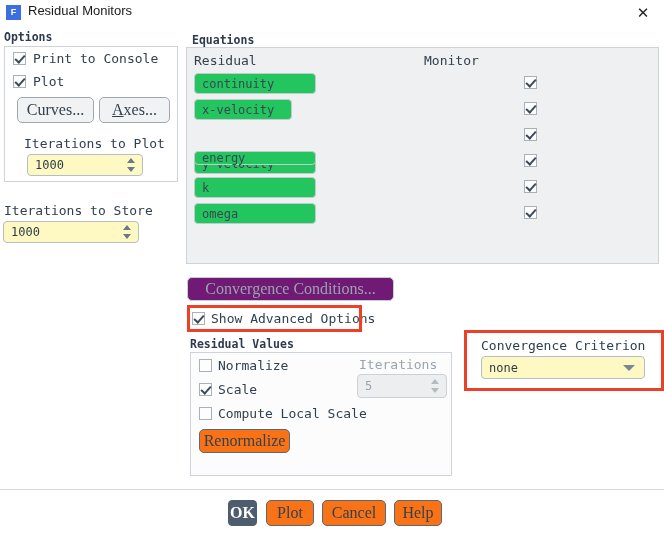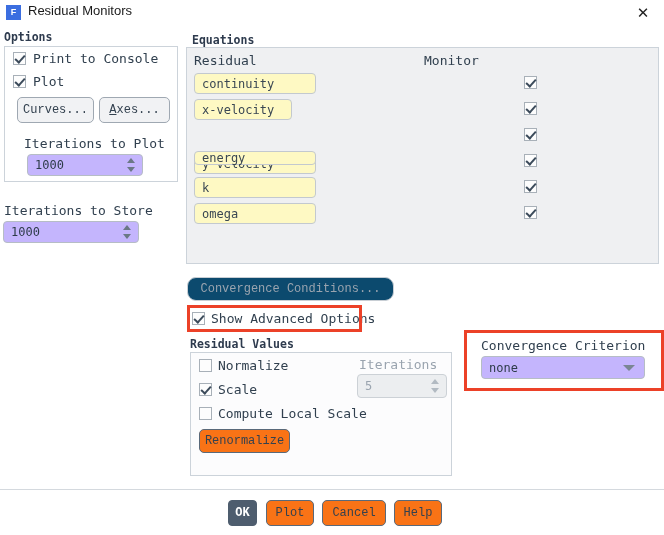--- a/index.html
+++ b/index.html
@@ -99,56 +99,56 @@
     border-width: 0 2px 2px 0;
     transform: rotate(42deg);
   }
 
   
   .btn {
     position: absolute;
     border: 1px solid #9fa8b2;
     border-radius: 5px;
     background: #f1f2f4;
-    font-family: Liberation Mono, monospace;
-    font-size: 12px;
+    font-family: Liberation Serif, serif;
+    font-size: 16px;
     color: #33414f;
     text-align: center;
     white-space: nowrap;
     cursor: pointer;
     display: flex;
     align-items: center;
     justify-content: center;
   }
   .btn.flat { background: #eceef0; }
-  .btn.disabled { color: #9aa4af; border-color: #c8ced4; background: #0c4a6e; border-radius: 9px; }
+  .btn.disabled { color: #9aa4af; border-color: #c8ced4; background: #701a75; }
   .btn.white { background: #f97316; border-color: #59697a; }
   .btn.primary {
     background: #4e5d6e;
     border: 1px solid #4e5d6e;
     border-radius: 4px;
     color: #ffffff;
     font-weight: bold;
   }
   .btn .mn { text-decoration: underline; }
 
   
   .field {
     position: absolute;
     border: 1px solid #b6bdc5;
     border-radius: 4px;
-    background: #c4b5fd;
+    background: #fef9c3;
     font-family: "DejaVu Sans Mono", monospace;
     font-size: 12px;
     color: #2d3b49;
     display: flex;
     align-items: center;
     padding-left: 7px;
   }
-  .field.readonly { background: #fef9c3; border-color: #c3c9cf; color: #3a4753; }
+  .field.readonly { background: #22c55e; border-color: #c3c9cf; color: #3a4753; }
   .field.disabled { background: #eceef0; border-color: #ccd1d6; color: #9aa4af; }
 
   .spin {
     position: absolute;
     right: 6px; top: 50%;
     transform: translateY(-50%);
     width: 9px; height: 16px;
     cursor: pointer;
   }
   .spin::before, .spin::after {

